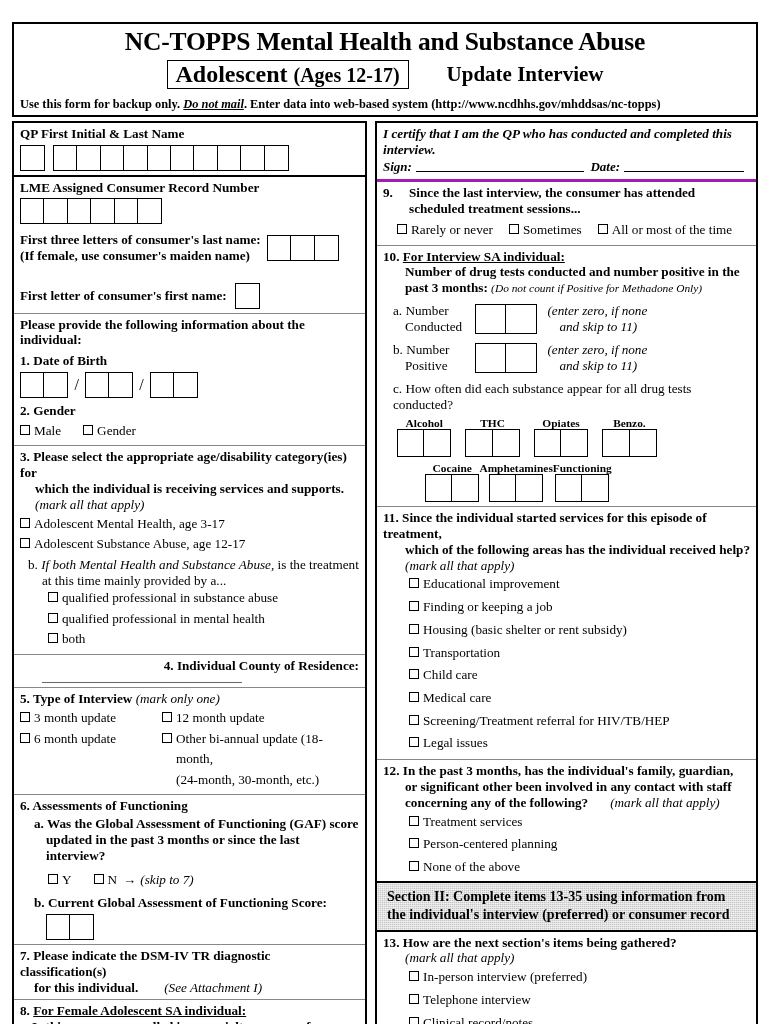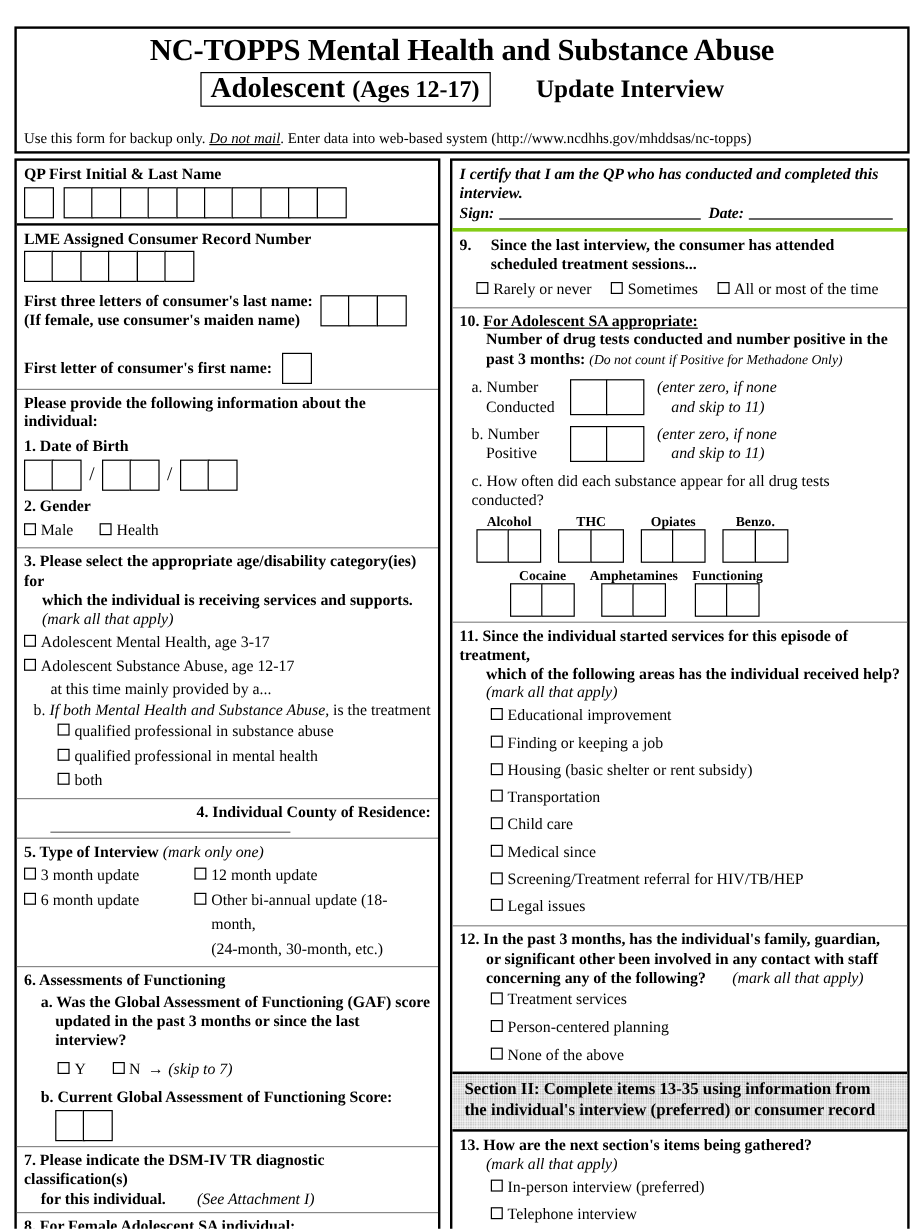--- a/index.html
+++ b/index.html
@@ -7,21 +7,21 @@
   .page{position:relative;width:770px;height:1024px;box-sizing:border-box;padding:22px 12px 0 12px;}
   .frame{border:2.5px solid #000;box-sizing:border-box;width:746px;}
 
   
   .hdr{padding:4px 6px 3px 6px;}
   .hdr-line1{font-size:25.5px;font-weight:bold;text-align:center;letter-spacing:-.2px;line-height:1.08;}
   .hdr-line2{display:flex;align-items:center;justify-content:center;gap:0;margin-top:4px;}
   .adol-box{border:1.2px solid #000;padding:0 8px 1px 8px;font-size:24px;font-weight:bold;line-height:1.12;white-space:nowrap;}
   .adol-box .ages{font-size:20px;}
   .upd{font-size:21px;font-weight:bold;margin-left:38px;white-space:nowrap;}
-  .hdr-sub{font-size:12.4px;font-weight:normal;text-align:left;margin-top:19px;line-height:1.15;white-space:nowrap;}
+  .hdr-sub{font-size:12.4px;font-weight:bold;text-align:left;margin-top:8px;line-height:1.15;white-space:nowrap;}
   .hdr-sub i{font-style:italic;text-decoration:underline;}
 
   
   .cols{display:flex;gap:8px;margin-top:4px;}
   .col{box-sizing:border-box;border:2.2px solid #000;}
   .col-l{width:355px;}
   .col-r{width:383px;}
   .sec{border-bottom:2.2px solid #000;padding:3px 6px 4px 6px;}
   .sec:last-child{border-bottom:none;}
   .sec.thin{border-bottom:1.6px solid #888;}
@@ -152,41 +152,41 @@
             </div>
         </div>
         <div class="t b" style="margin-top:5px;">2. Gender</div>
         <div style="display:flex;gap:22px;margin-top:2px;">
           <span class="opt">
               <span class="cb"></span>
               <span>Male</span>
             </span>
           <span class="opt">
               <span class="cb"></span>
-              <span>Health</span>
+              <span>Gender</span>
             </span>
         </div>
       </div>
 
       <div class="sec thin">
         <div class="t b">3. Please select the appropriate age/disability category(ies) for</div>
         <div class="t b" style="padding-left:15px;">which the individual is receiving services and supports.</div>
         <div class="t i" style="padding-left:15px;">(mark all that apply)</div>
         <div class="optlist" style="margin-top:1px;">
           <span class="opt">
               <span class="cb"></span>
               <span>Adolescent Mental Health, age 3-17</span>
             </span>
           <span class="opt">
               <span class="cb"></span>
               <span>Adolescent Substance Abuse, age 12-17</span>
             </span>
         </div>
+        <div class="t" style="padding-left:8px;margin-top:2px;"><span>b. </span><span class="i">If both Mental Health and Substance Abuse,</span><span> is the treatment</span></div>
         <div class="t" style="padding-left:22px;">at this time mainly provided by a...</div>
-        <div class="t" style="padding-left:8px;margin-top:2px;"><span>b. </span><span class="i">If both Mental Health and Substance Abuse,</span><span> is the treatment</span></div>
         <div class="optlist" style="padding-left:28px;">
           <span class="opt">
               <span class="cb"></span>
               <span>qualified professional in substance abuse</span>
             </span>
           <span class="opt">
               <span class="cb"></span>
               <span>qualified professional in mental health</span>
             </span>
           <span class="opt">
@@ -258,21 +258,21 @@
       <div class="sec" style="border-bottom:none;min-height:118px;">
         <div class="t b"><span>8. </span><span class="u">For Female Adolescent SA individual:</span></div>
         <div class="t b" style="padding-left:12px;">Is this consumer enrolled in a specialty program for</div>
         <div class="t b" style="padding-left:12px;">maternal, pregnant, perinatal, or post-partum?</div>
 
       </div>
     </div>
 
     <div class="col col-r">
 
-      <div class="sec" style="border-bottom:3px solid #84cc16;">
+      <div class="sec" style="border-bottom:3px solid #a21caf;">
         <div class="t b i">I certify that I am the QP who has conducted and completed this</div>
         <div class="t b i">interview.</div>
         <div class="sign-row">
           <span>Sign:</span>
           <span class="dots"></span>
           <span>Date:</span>
           <span class="dots short"></span>
         </div>
       </div>
 
@@ -294,21 +294,21 @@
               <span>Sometimes</span>
             </span>
           <span class="opt" style="margin-left:16px;">
               <span class="cb"></span>
               <span>All or most of the time</span>
             </span>
         </div>
       </div>
 
       <div class="sec thin">
-        <div class="t b"><span>10. </span><span class="u">For Adolescent SA appropriate:</span></div>
+        <div class="t b"><span>10. </span><span class="u">For Interview SA individual:</span></div>
         <div class="t b" style="padding-left:22px;">Number of drug tests conducted and number positive in the</div>
         <div class="t" style="padding-left:22px;"><span class="b">past 3 months:</span> <span class="i sm">(Do not count if Positive for Methadone Only)</span></div>
 
         <div style="display:flex;align-items:center;padding-left:10px;margin-top:7px;">
           <div class="t" style="width:78px;line-height:1.22;">
             <div>a. Number</div>
             <div style="padding-left:12px;">Conducted</div>
           </div>
           <div class="grp" style="margin-left:4px;">
               <span class="bx" style="width:32px;height:30px;"></span>
@@ -361,21 +361,21 @@
           </div>
           <div class="drug">
             <div class="sub-lbl">Benzo.</div>
             <div class="grp">
                 <span class="bx"></span>
                 <span class="bx"></span>
               </div>
           </div>
         </div>
 
-        <div class="drug-row" style="padding-left:42px;margin-top:5px;gap:12px;">
+        <div class="drug-row" style="padding-left:42px;margin-top:5px;gap:0;">
           <div class="drug">
             <div class="sub-lbl">Cocaine</div>
             <div class="grp">
                 <span class="bx"></span>
                 <span class="bx"></span>
               </div>
           </div>
           <div class="drug">
             <div class="sub-lbl">Amphetamines</div>
             <div class="grp">
@@ -413,21 +413,21 @@
           <div class="opt" style="line-height:1.72;">
               <span class="cb"></span>
               <span>Transportation</span>
             </div>
           <div class="opt" style="line-height:1.72;">
               <span class="cb"></span>
               <span>Child care</span>
             </div>
           <div class="opt" style="line-height:1.72;">
               <span class="cb"></span>
-              <span>Medical since</span>
+              <span>Medical care</span>
             </div>
           <div class="opt" style="line-height:1.72;">
               <span class="cb"></span>
               <span>Screening/Treatment referral for HIV/TB/HEP</span>
             </div>
           <div class="opt" style="line-height:1.72;">
               <span class="cb"></span>
               <span>Legal issues</span>
             </div>
         </div>

